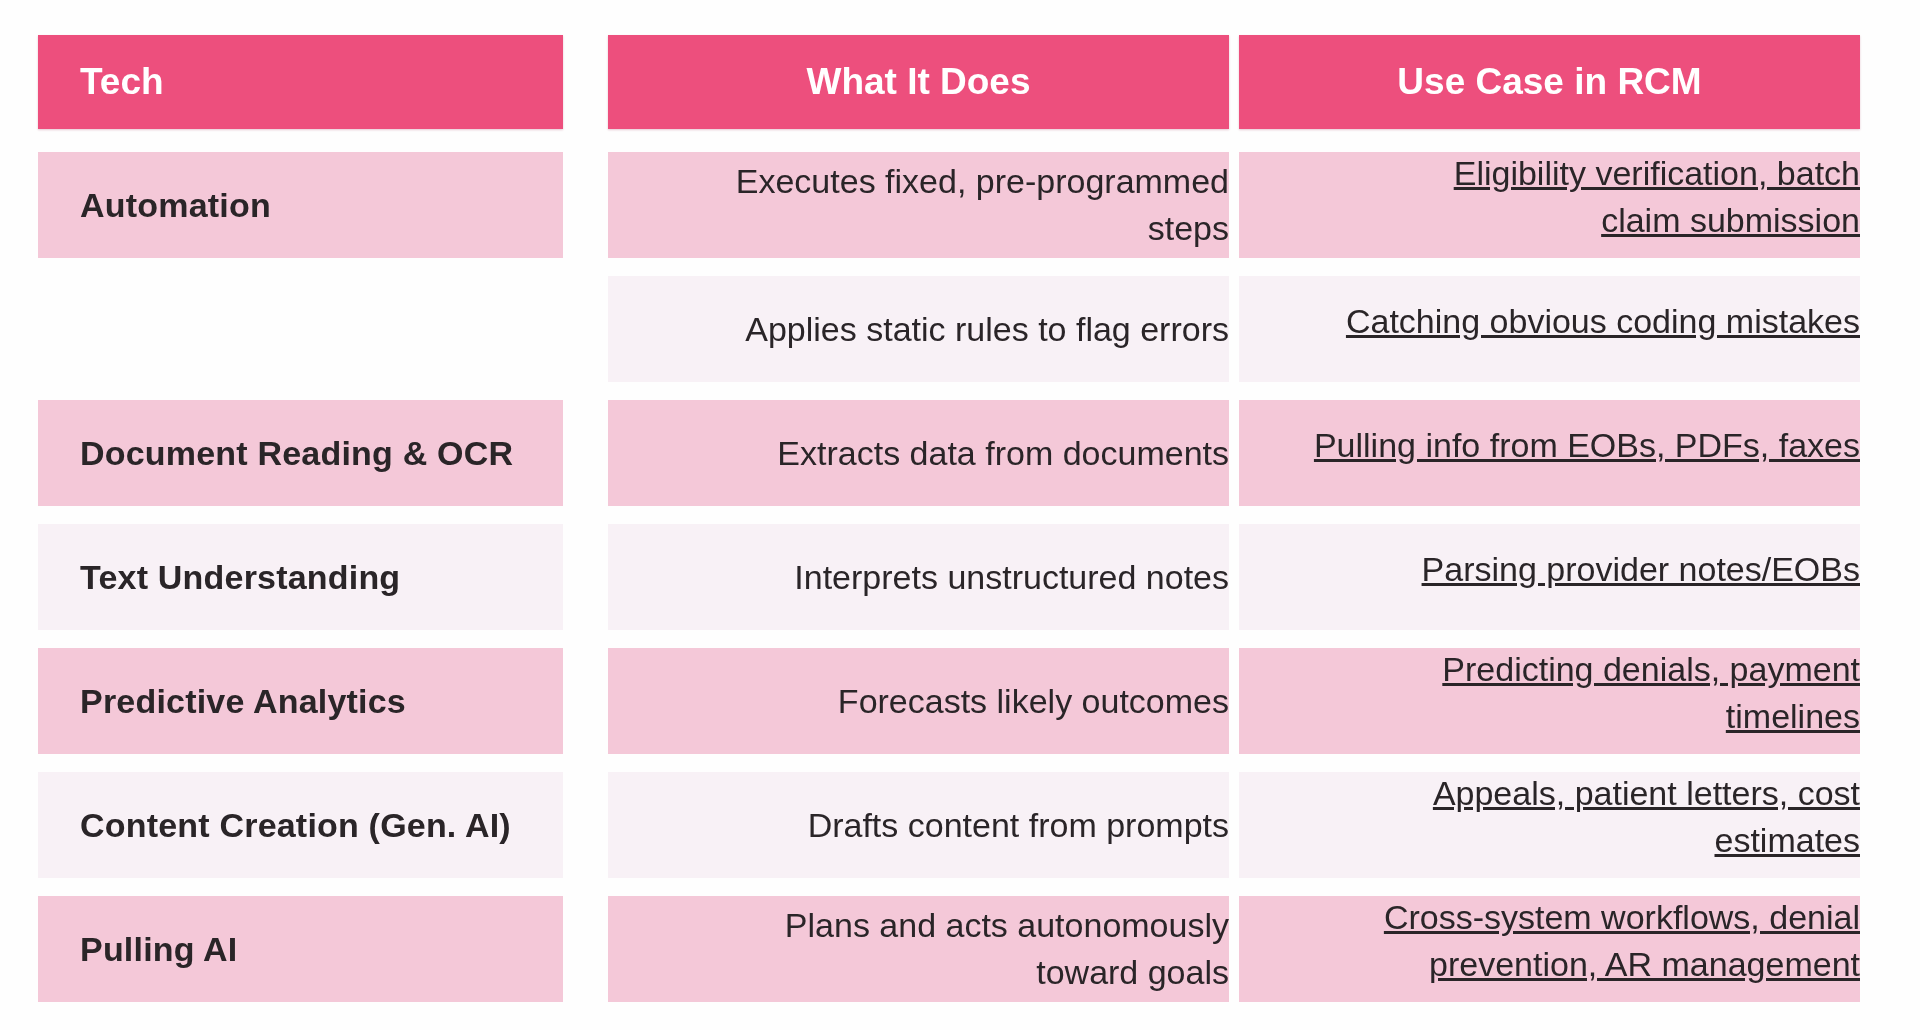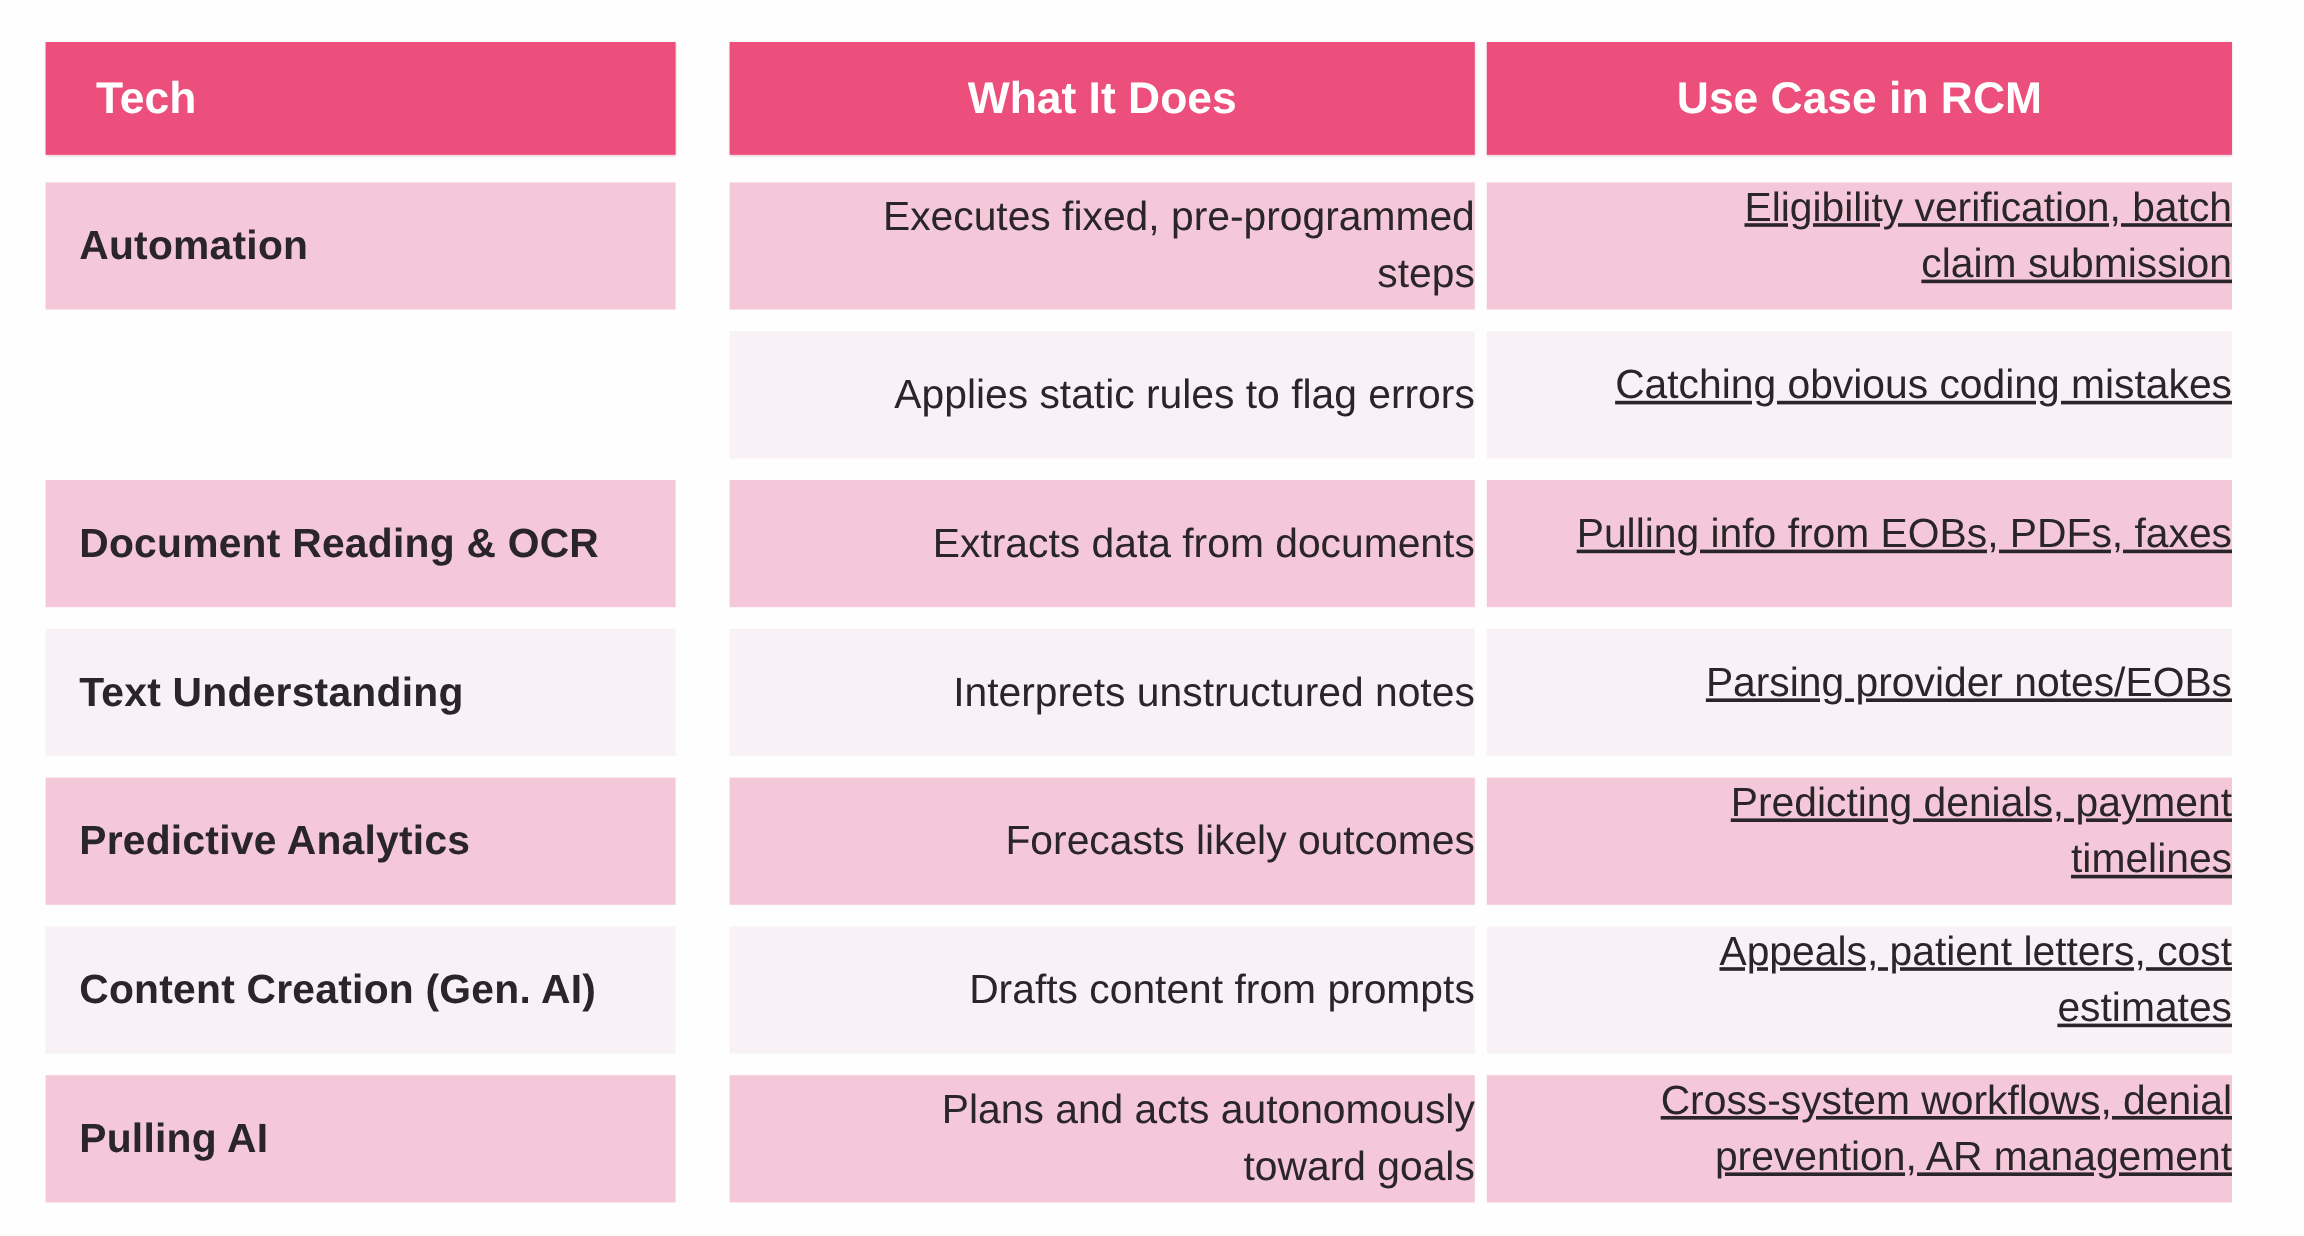--- a/index.html
+++ b/index.html
@@ -26,21 +26,21 @@
     }
     .hdr {
       background: #ed4f7d;
       color: #fff;
       font-weight: 700;
       font-size: 37px;
       top: 35px;
       height: 94px;
       box-shadow: 0 1px 2px rgba(160, 40, 80, 0.25);
     }
-    .c1 { left: 38px; width: 525px; padding-left: 28px; align-items: flex-start; text-align: left; }
+    .c1 { left: 38px; width: 525px; padding-left: 42px; align-items: flex-start; text-align: left; }
     .c2 { left: 583px; width: 621px; align-items: center; text-align: center; margin-left: 25px; }
     .c3 { left: 1239px; width: 621px; align-items: center; text-align: center; }
     .hdr.c1 { padding-left: 42px; }
     .row { height: 106px; }
     .odd { background: #f4c8d8; }
     .even { background: #f8f1f6; }
     .bold { font-weight: 700; font-size: 34px; letter-spacing: 0.2px; }
     .reg { font-weight: 400; font-size: 34px; line-height: 47px; align-items: flex-end; }
     .line { display: block; white-space: nowrap; }
     .c3.reg { padding-bottom: 16px; text-decoration: underline; }

